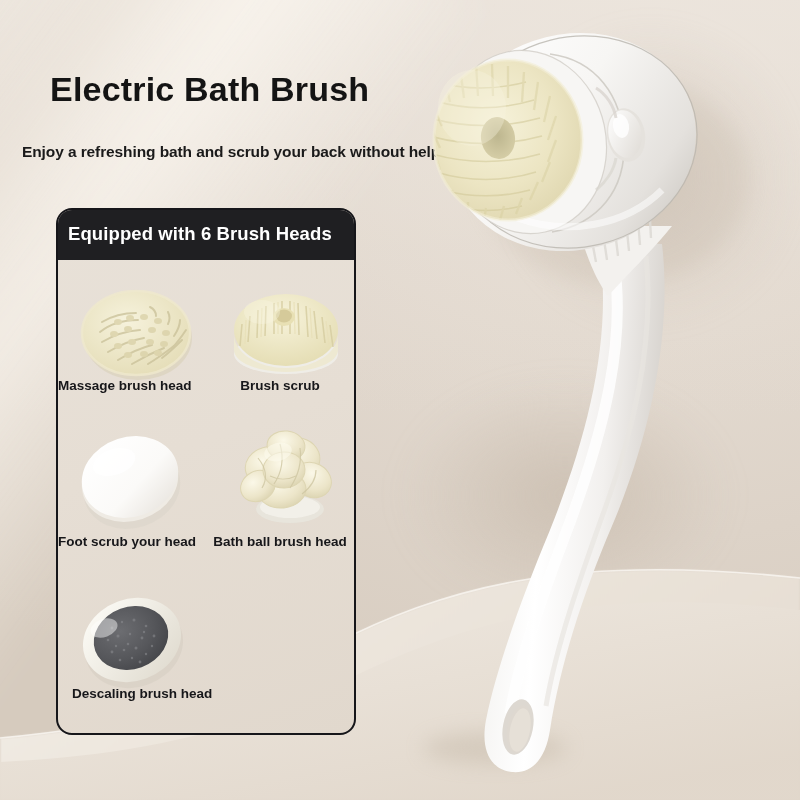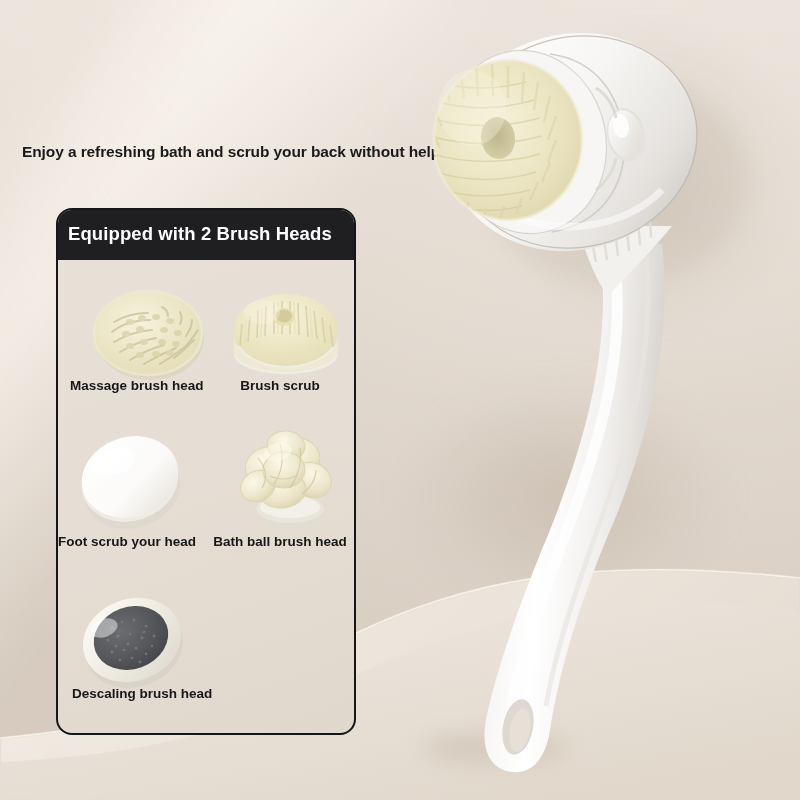--- a/index.html
+++ b/index.html
@@ -114,20 +114,21 @@
       </linearGradient>
       <filter id="softb">
           <feGaussianBlur stdDeviation="1.2"></feGaussianBlur>
         </filter>
     </defs>
     <path d="M0,268 C110,258 210,238 330,176 C440,120 560,82 800,108 L800,330 L0,330 Z" fill="url(#wgA)" filter="url(#softb)"></path>
     <path d="M0,292 C120,286 230,268 350,208 C470,150 590,116 800,140 L800,330 L0,330 Z" fill="url(#wgB)" opacity="0.92"></path>
     <path d="M0,268 C110,258 210,238 330,176 C440,120 560,82 800,108" fill="none" stroke="#fbf8f4" stroke-width="1.6" opacity="0.75"></path>
   </svg>
 
+  <div class="title">Electric Bath Brush</div>
   <div class="subtitle">Enjoy a refreshing bath and scrub your back without help</div>
 
   <svg class="product" viewBox="0 0 400 760">
     <defs>
       <linearGradient id="bodyG" x1="0" y1="0" x2="1" y2="0.2">
         <stop offset="0" stop-color="#cfcbc6"></stop>
         <stop offset="0.13" stop-color="#f5f4f2"></stop>
         <stop offset="0.40" stop-color="#ffffff"></stop>
         <stop offset="0.72" stop-color="#f2f0ee"></stop>
         <stop offset="1" stop-color="#d8d4cf"></stop>
@@ -257,26 +258,26 @@
       <ellipse cx="98" cy="108" rx="17" ry="21" transform="rotate(-8 98 108)" fill="url(#holeG)"></ellipse>
 
       <ellipse cx="108" cy="110" rx="74" ry="80" fill="none" stroke="#f3eed6" stroke-width="3" opacity="0.6" filter="url(#bblur)"></ellipse>
       <ellipse cx="72" cy="78" rx="34" ry="38" fill="#f8f4e0" opacity="0.35" filter="url(#bblur)"></ellipse>
     </g>
   </svg>
 
   <div class="card">
 
     <div class="card-header">
-      <span>Equipped with 2 Brush Heads</span>
+      <span>Equipped with 6 Brush Heads</span>
     </div>
 
     <div class="card-body">
 
-      <div class="cell" style="left:12px;top:0;width:148px;height:150px;padding-left:40px;">
+      <div class="cell" style="left:0;top:0;width:148px;height:150px;padding-left:40px;">
         <svg class="thumb" style="left:16px;top:18px;" width="124" height="108" viewBox="0 0 124 108">
           <defs>
             <radialGradient id="mg" cx="0.42" cy="0.36" r="0.75">
               <stop offset="0" stop-color="#f6f2dc"></stop>
                 <stop offset="1" stop-color="#e3dbb4"></stop>
             </radialGradient>
           </defs>
           <ellipse cx="64" cy="60" rx="54" ry="42" fill="#cfc6a4" opacity="0.35"></ellipse>
           <ellipse cx="62" cy="55" rx="54" ry="42" fill="url(#mg)"></ellipse>
           <g opacity="0.75">

